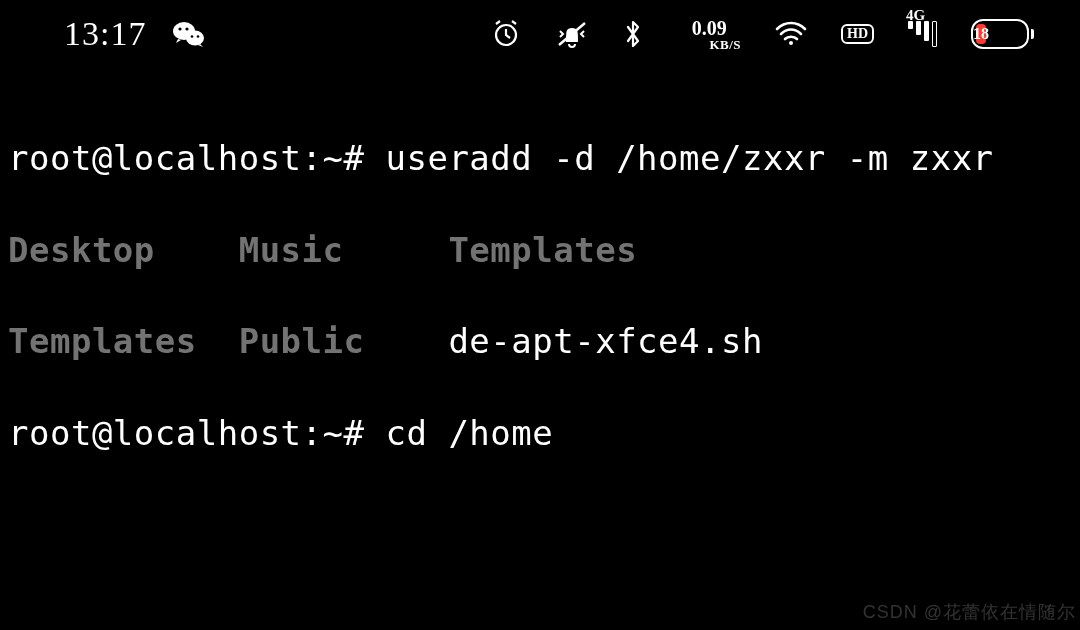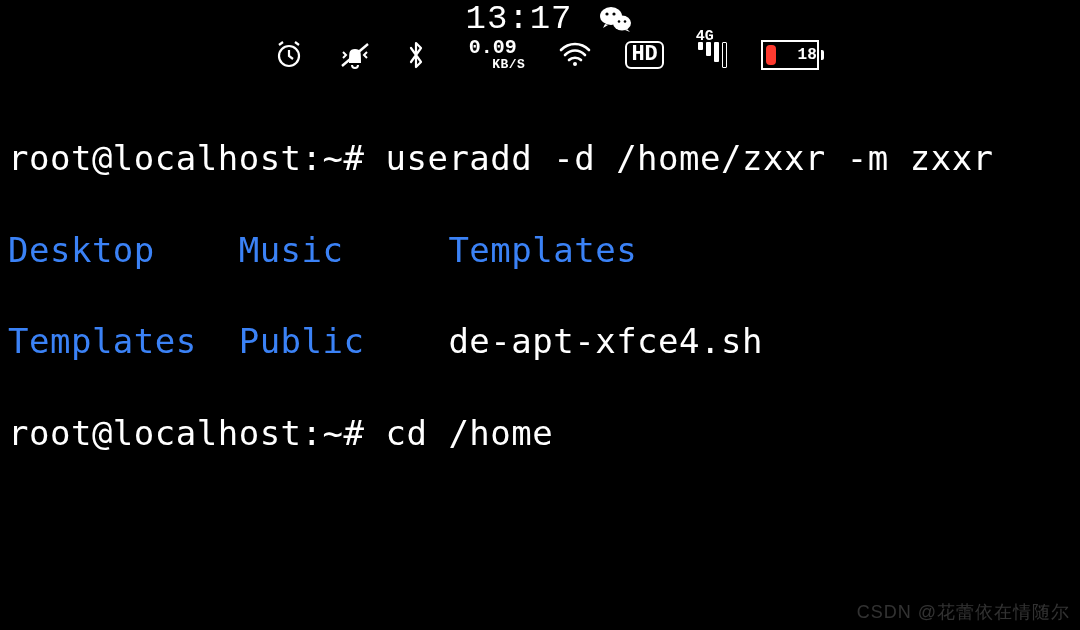--- a/index.html
+++ b/index.html
@@ -14,23 +14,22 @@
     position: relative;
   }
 
   
   .status-bar {
     display: flex;
     align-items: center;
     justify-content: space-between;
     height: 68px;
     padding: 0 46px 0 64px;
-    font-family: Liberation Mono, monospace;
+    font-family: Liberation Serif, serif;
     font-weight: 500;
-    flex-direction: column;
   }
   .status-left {
     display: flex;
     align-items: center;
     gap: 26px;
   }
   .status-time {
     font-size: 34px;
     letter-spacing: 1px;
   }
@@ -48,21 +47,21 @@
     align-items: center;
     line-height: 1;
   }
   .net-stat .n1 { font-size: 20px; font-weight: 600; }
   .net-stat .n2 { font-size: 13px; font-weight: 600; letter-spacing: 0.5px; padding-left: 32px; }
 
   .hd-badge {
     border: 2px solid #fff;
     border-radius: 6px;
     padding: 1px 4px;
-    font-size: 22px;
+    font-size: 14px;
     font-weight: 700;
     line-height: 1;
   }
 
   .cell {
     display: flex;
     gap: 3px;
     position: relative;
   }
   .cell .g { font-size: 15px; font-weight: 700; position: absolute; top: -14px; left: -2px; }
@@ -79,25 +78,25 @@
 
   .battery {
     display: flex;
     align-items: center;
     gap: 2px;
   }
   .battery .body {
     width: 54px;
     height: 26px;
     border: 2.5px solid #fff;
-    border-radius: 0;
-    position: relative;
-    display: flex;
-    align-items: center;
-    justify-content: flex-end;
+    border-radius: 12px;
+    position: relative;
+    display: flex;
+    align-items: center;
+    justify-content: flex-start;
   }
   .battery .fill {
     position: absolute;
     left: 3px; top: 3px; bottom: 3px;
     width: 18%;
     background: #ff3b30;
     border-radius: 4px;
   }
   .battery .pct {
     position: relative;
@@ -114,25 +113,25 @@
   }
 
   
   .term {
     padding: 22px 8px 0 8px;
     font-size: 34px;
     line-height: 1.35;
     letter-spacing: 0.5px;
     white-space: pre;
   }
-  .dir { color: #3b82f6; } 
+  .dir { color: #737373; font-weight: bold; } 
   .wm {
     position: absolute;
     bottom: 6px;
-    right: 10px;
+    right: 4px;
     font-family: sans-serif;
     font-size: 18px;
     color: rgba(200,200,200,0.25);
     letter-spacing: 1px;
   }
 </style>
 </head>
 <body>
 
 <div class="status-bar">

